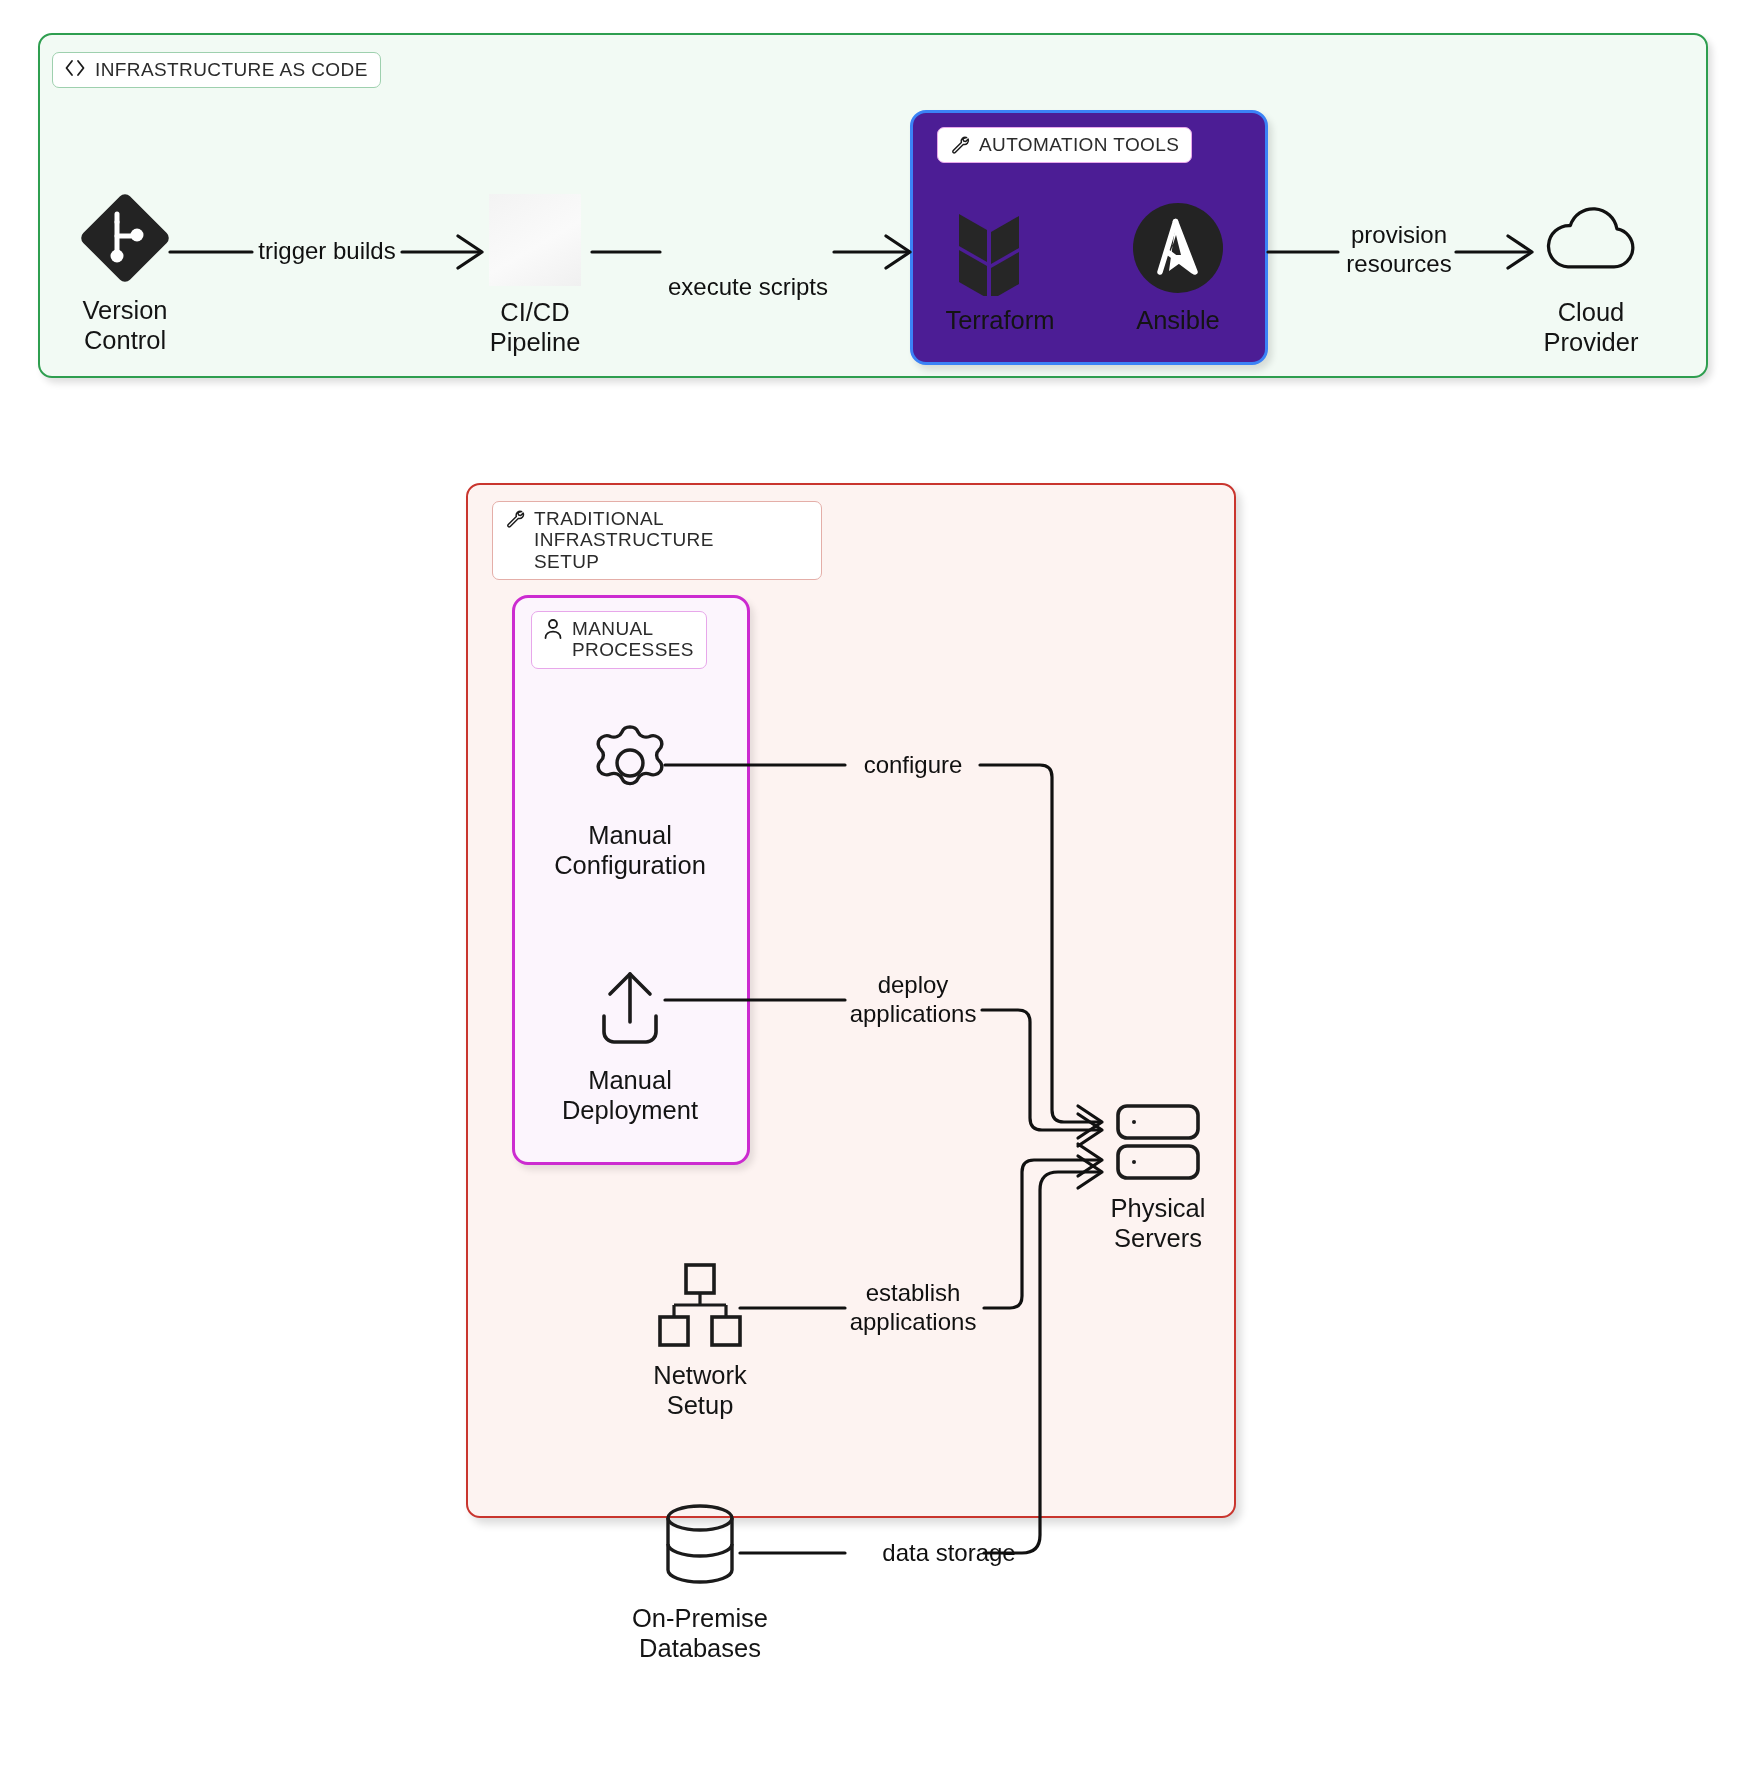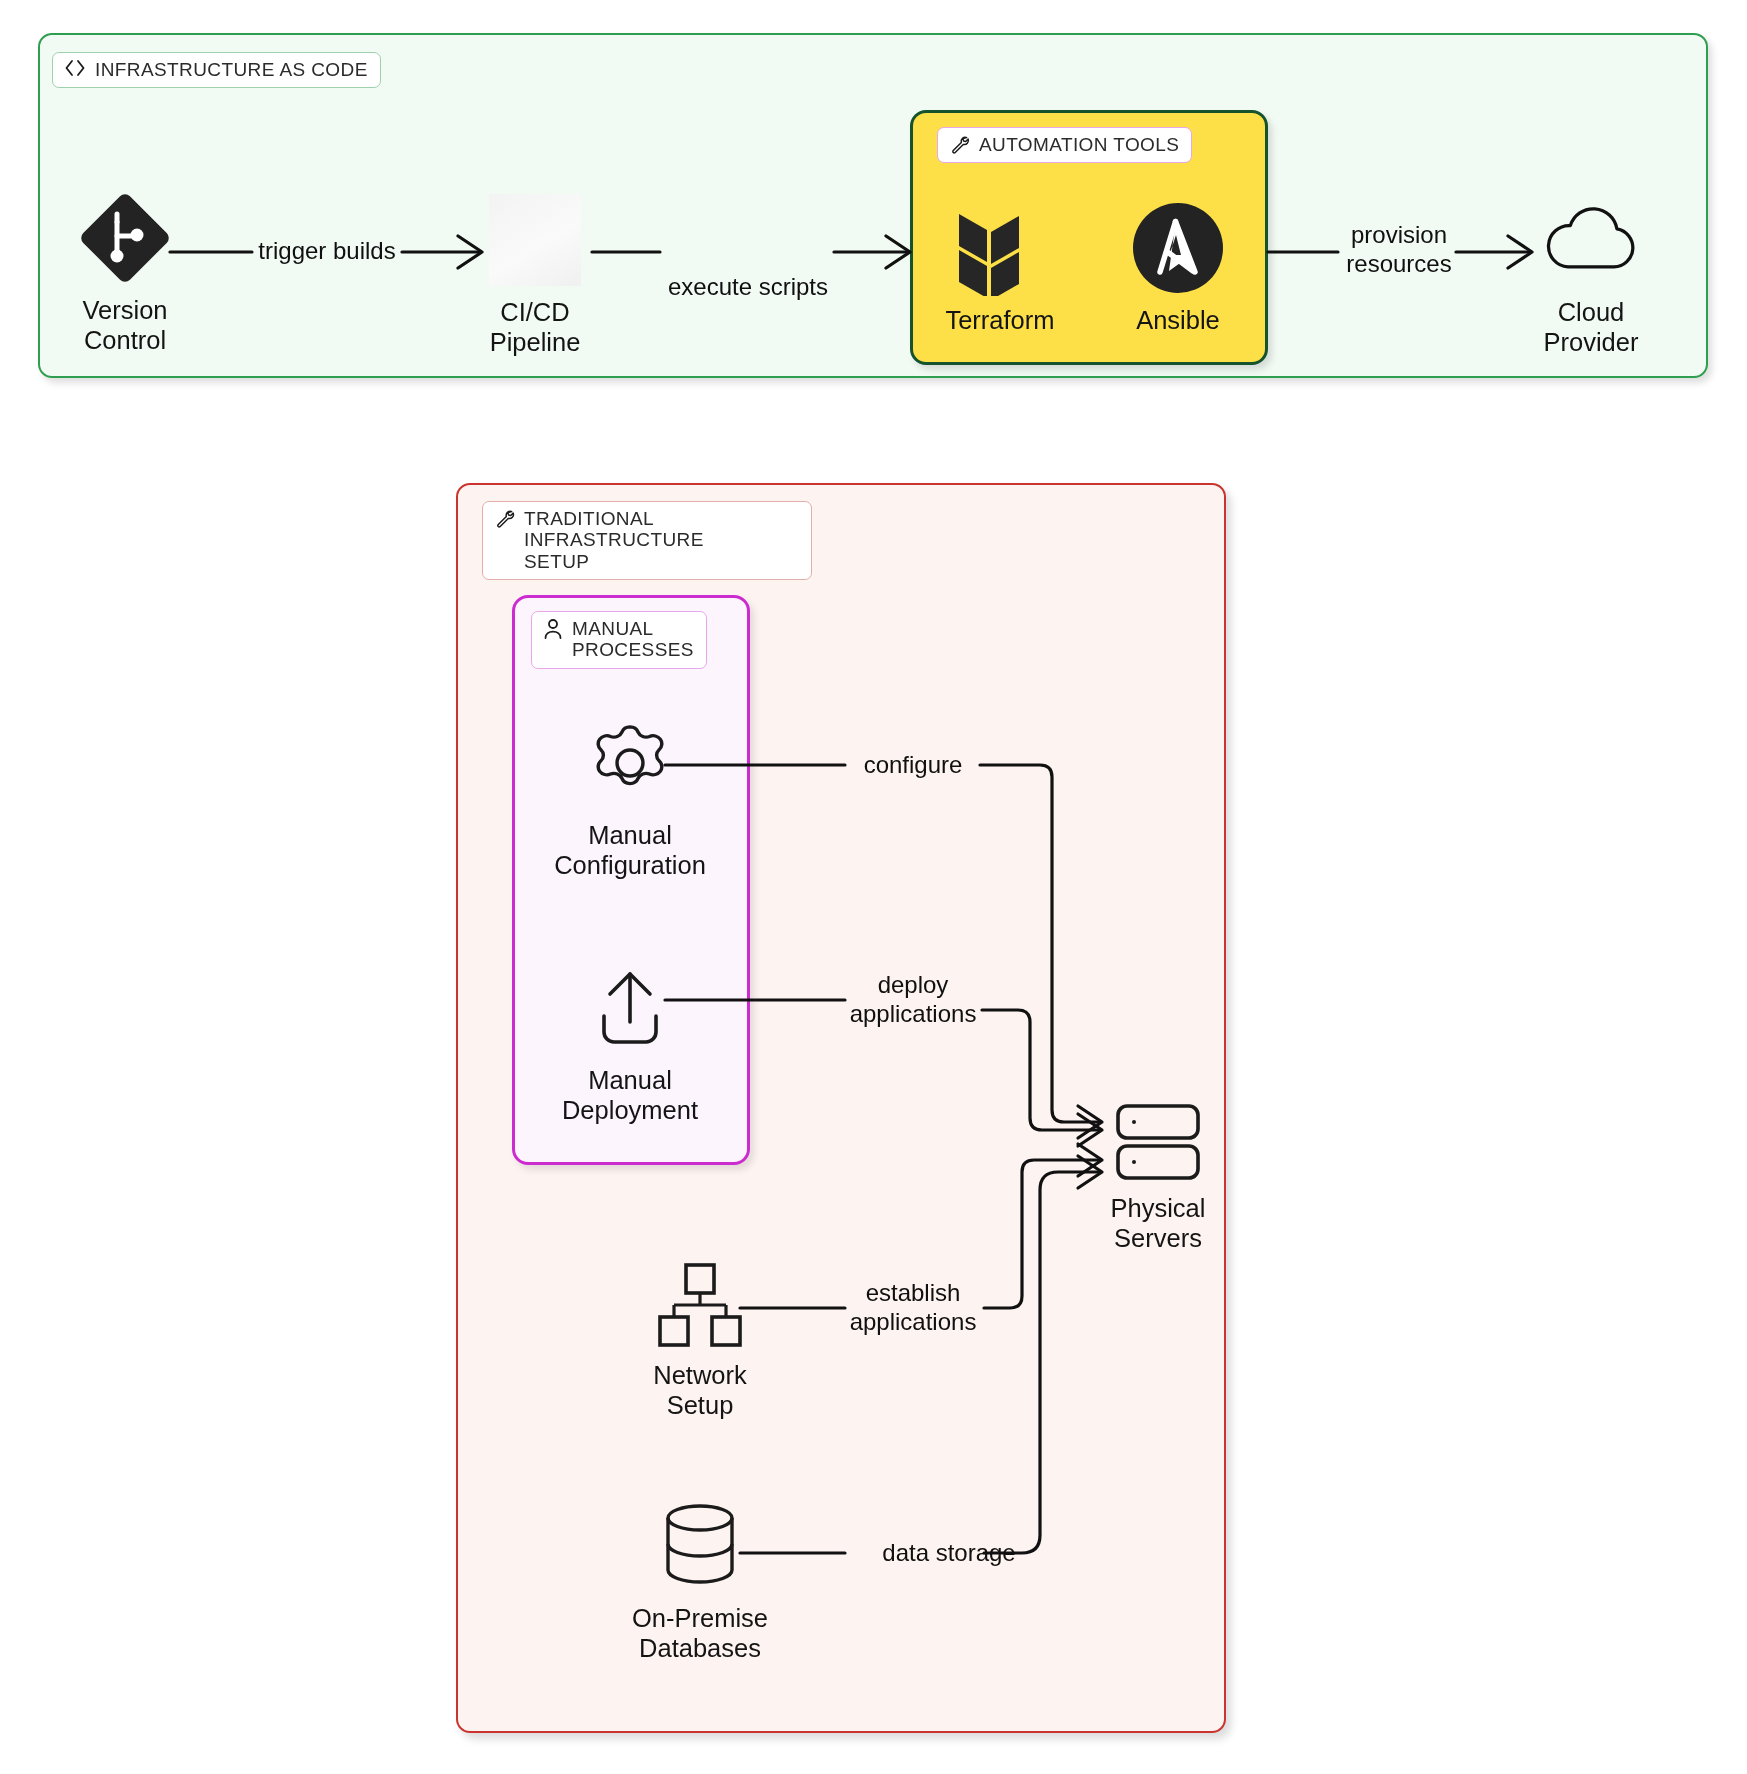--- a/index.html
+++ b/index.html
@@ -28,35 +28,35 @@
   .group-iac {
     left: 38px;
     top: 33px;
     width: 1670px;
     height: 345px;
     border: 2.5px solid #2e9e4f;
     background: #f2faf4;
     box-shadow: 4px 5px 7px rgba(0,0,0,0.13);
   }
   .group-trad {
-    left: 456px;
+    left: 466px;
     top: 483px;
     width: 770px;
-    height: 1250px;
+    height: 1035px;
     border: 2.5px solid #c9352e;
     background: #fdf3f1;
     box-shadow: 5px 6px 8px rgba(0,0,0,0.14);
   }
   .group-auto {
     left: 910px;
     top: 110px;
     width: 358px;
     height: 255px;
-    border: 3px solid #14532d;
-    background: #fde047;
+    border: 3px solid #3b82f6;
+    background: #4c1d95;
     border-radius: 16px;
     box-shadow: 4px 5px 7px rgba(0,0,0,0.12);
   }
   .group-manual {
     left: 512px;
     top: 595px;
     width: 238px;
     height: 570px;
     border: 3px solid #cc2bd0;
     background: #fcf5fd;

